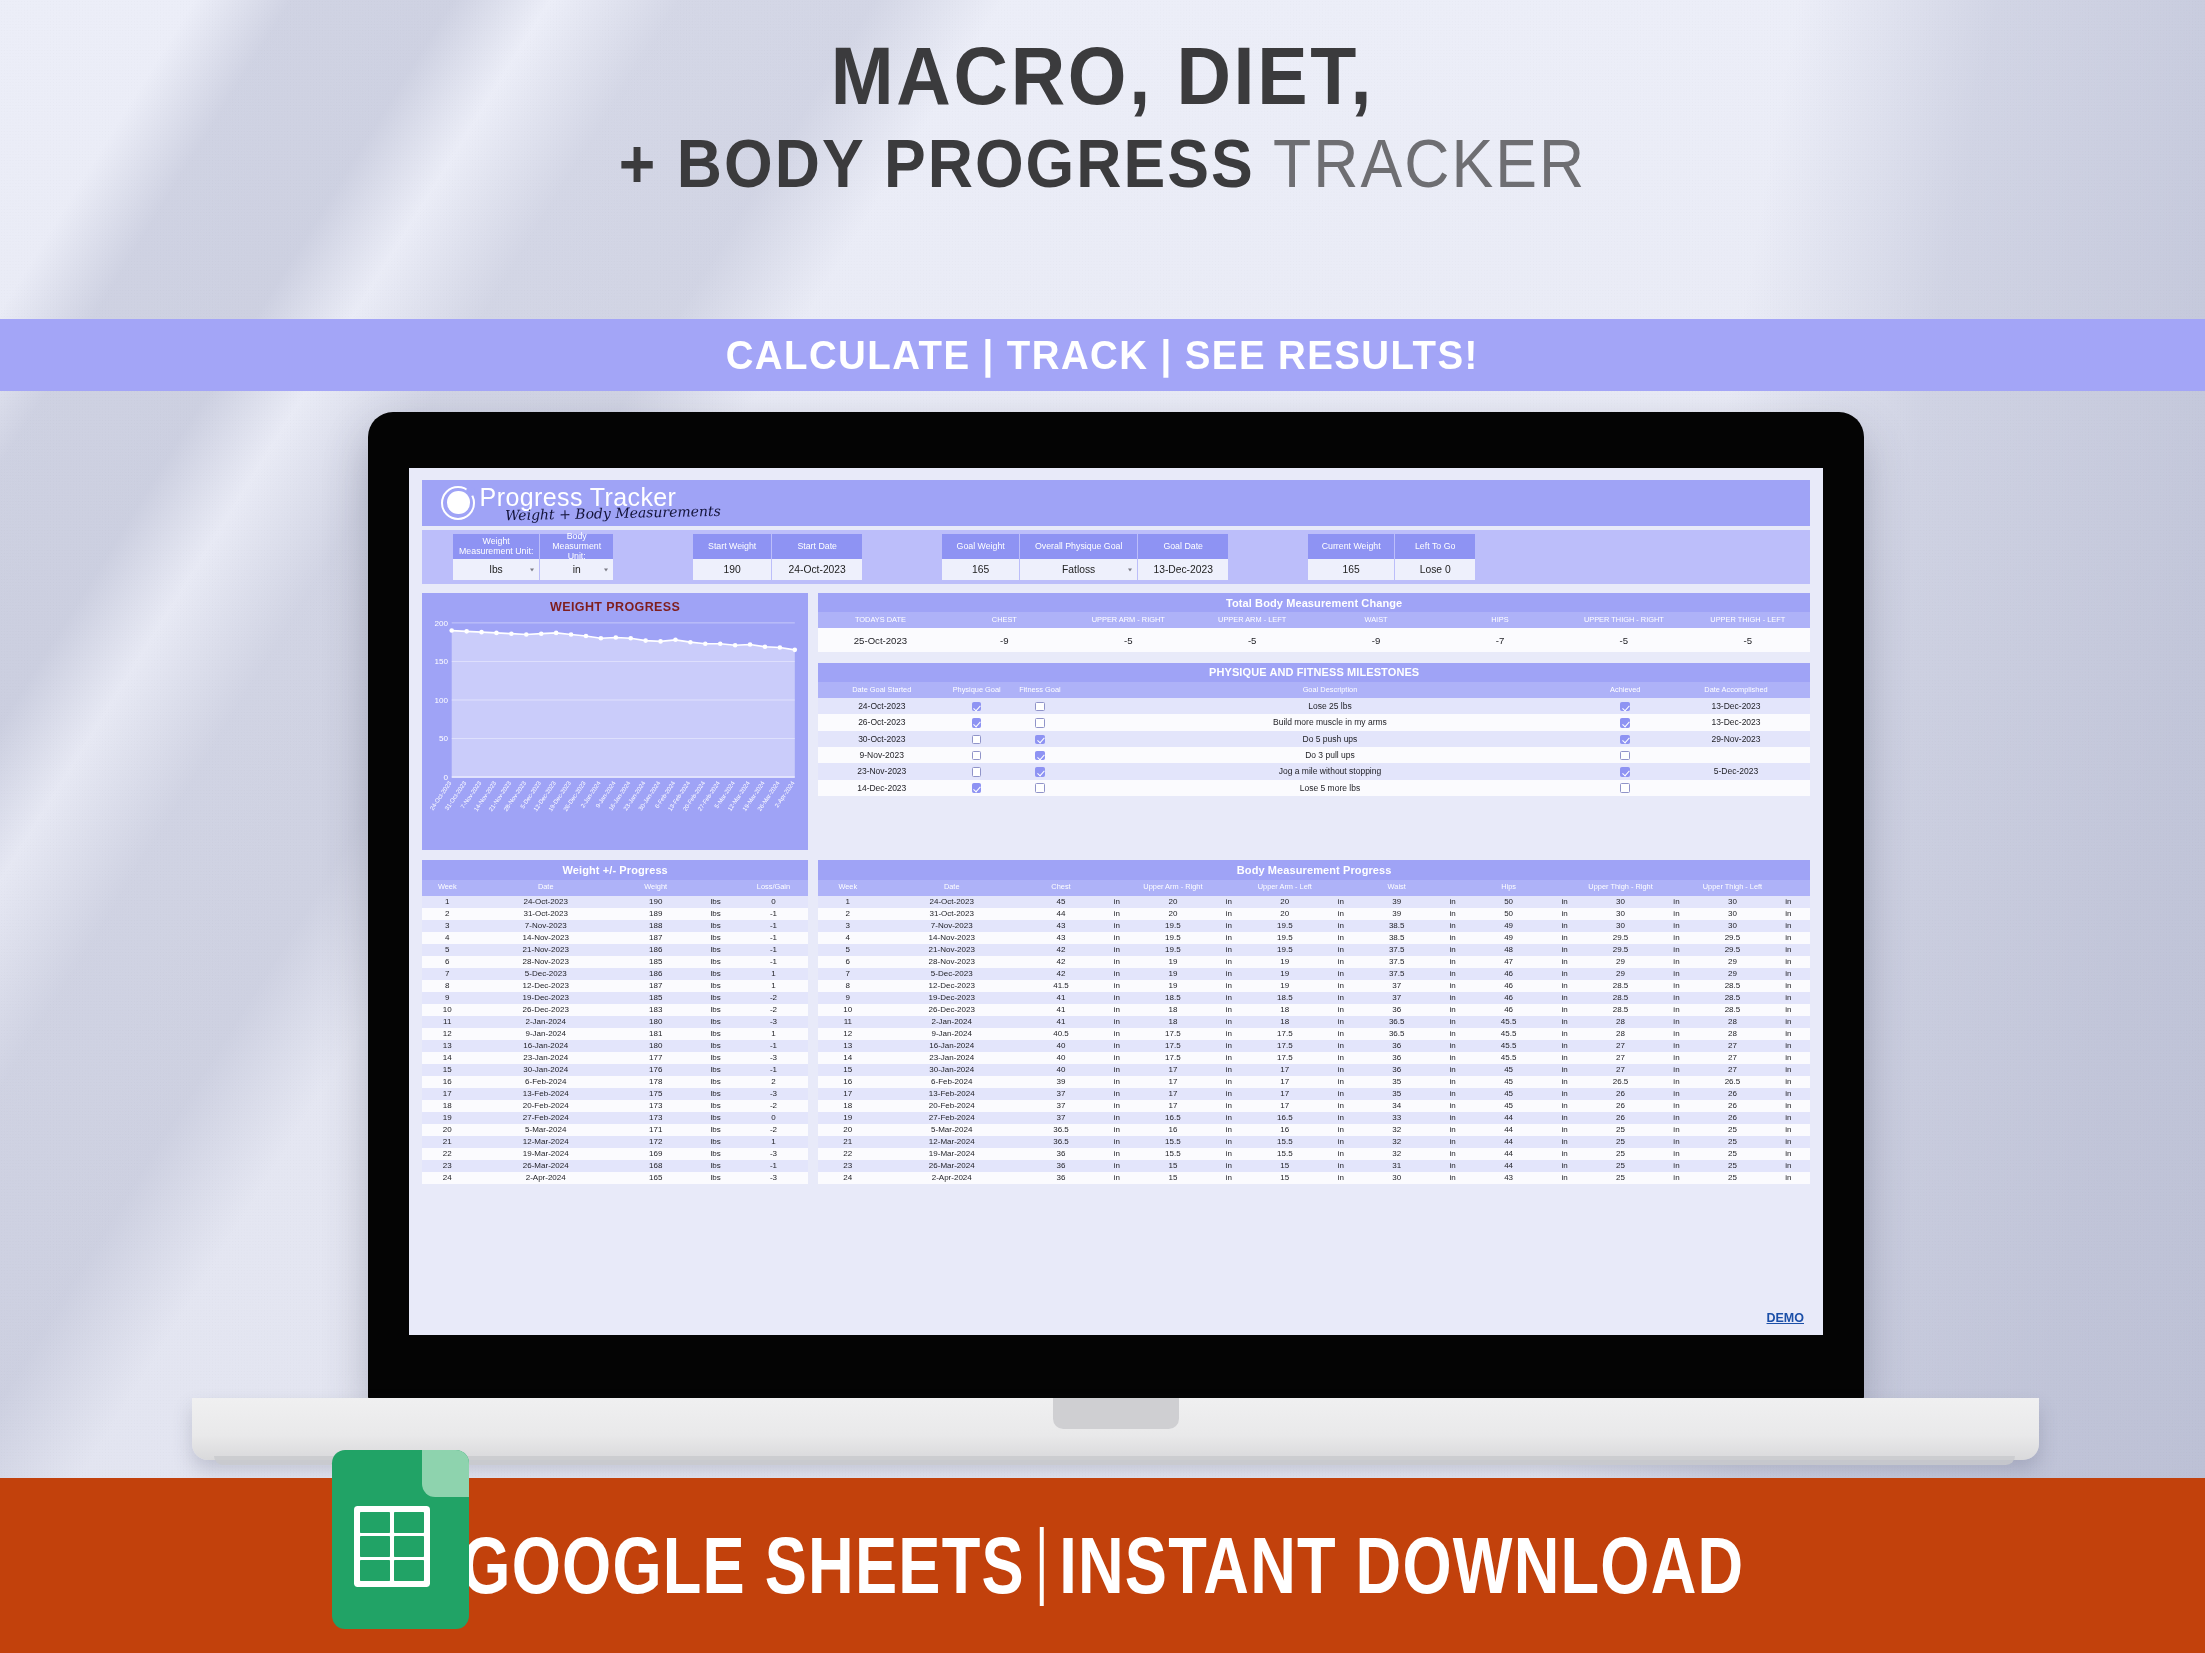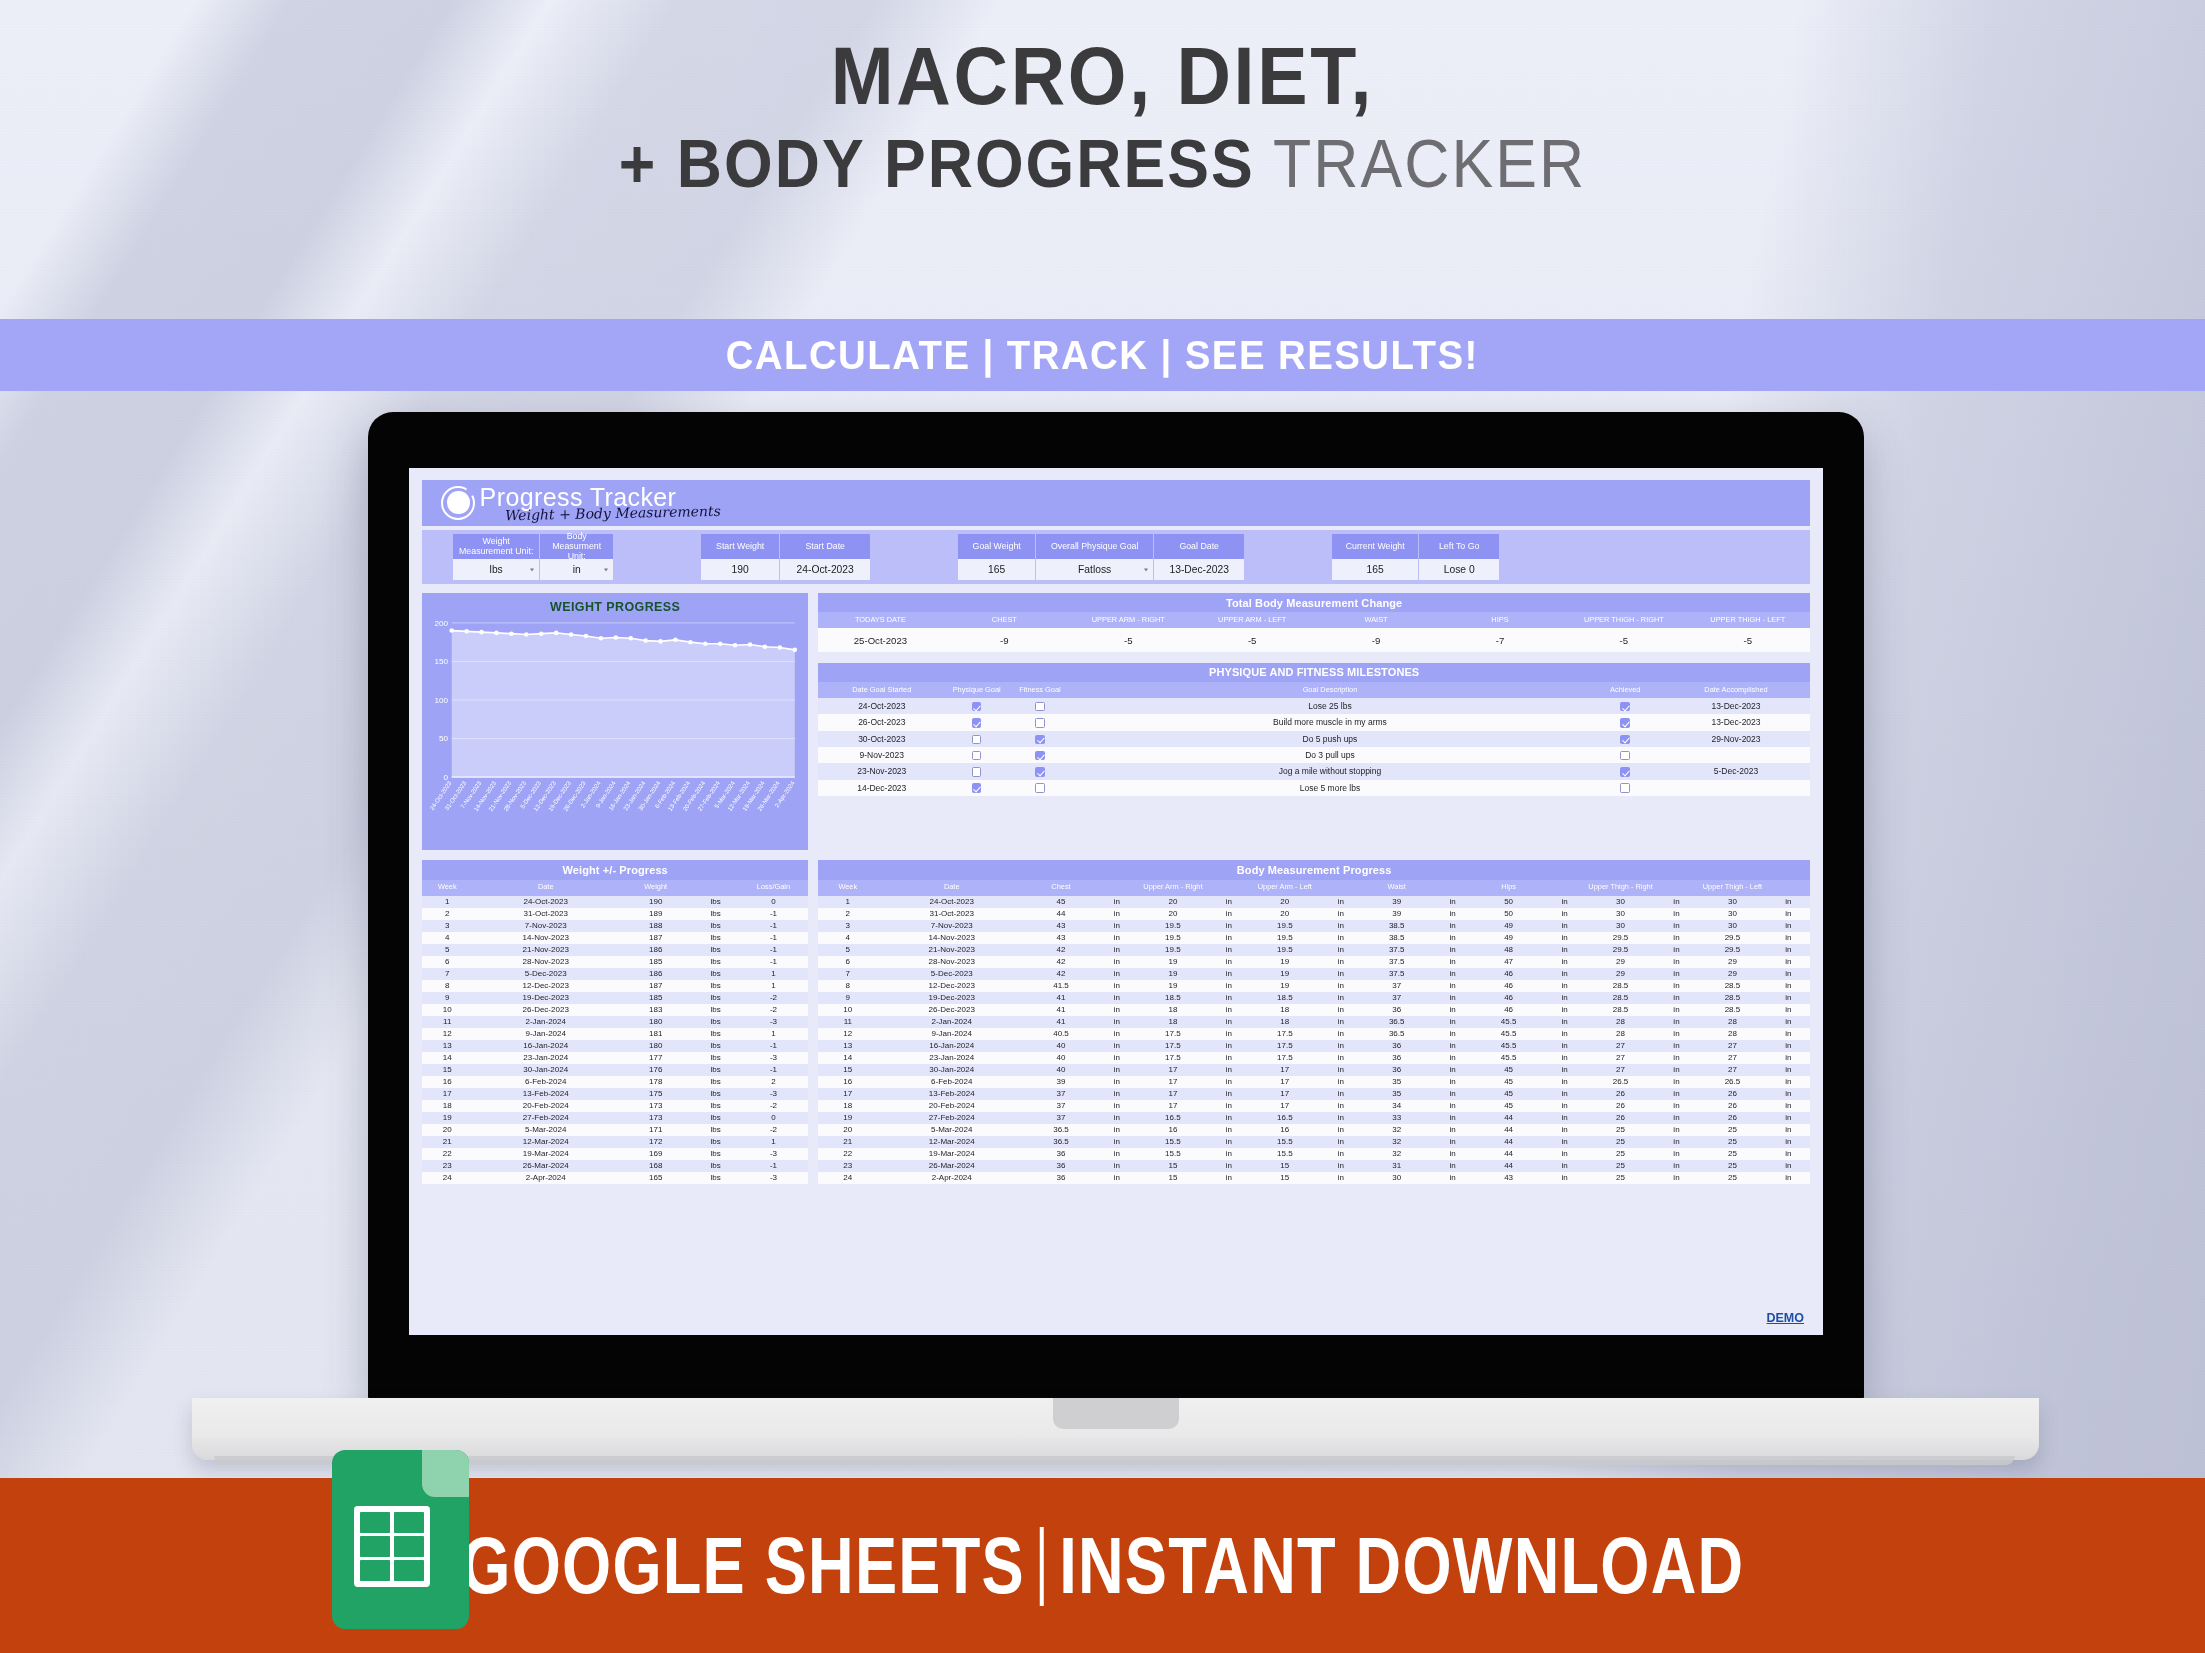--- a/index.html
+++ b/index.html
@@ -49,33 +49,33 @@
   .sheet{position:absolute;inset:0;background:#e8eaf9;padding:11.8px 13.2px 0 13.2px;}
 
   .titlebar{height:46px;background:#9fa3f6;display:flex;align-items:center;padding-left:19px;}
   .logo-circle{width:34px;height:34px;border-radius:50%;border:2.9px solid #ffffff;position:relative;flex:0 0 auto;}
   .logo-circle::after{content:"";position:absolute;left:3.7px;top:3.7px;right:3.7px;bottom:3.7px;border-radius:50%;background:#ffffff;}
   .logo-circle::before{content:"";position:absolute;right:-1.5px;top:-0.7px;width:8.8px;height:8.8px;background:#9fa3f6;border-radius:50%;}
   .brandwrap{margin-left:4.4px;line-height:1;}
   .brand{color:#ffffff;font-size:25px;font-weight:400;letter-spacing:0.4px;}
   .brandsub{color:#14143a;font-size:14px;font-style:italic;font-family:"DejaVu Serif",serif;margin-top:-4.4px;margin-left:25px;transform:rotate(-1.2deg);}
 
-  .controlbar{margin-top:4.4px;height:54px;background:#bcbefa;display:flex;align-items:center;gap:16px;}
+  .controlbar{margin-top:4.4px;height:54px;background:#bcbefa;display:flex;align-items:center;gap:8px;}
   .grp{display:flex;margin-left:31px;}
   .grp.g2{margin-left:71px;}
   .cell-col{display:flex;flex-direction:column;}
   .ch{background:#8e93f3;color:#fff;font-size:8.8px;text-align:center;padding:2.9px 4.4px;height:25px;display:flex;align-items:center;justify-content:center;line-height:1.1;border-right:0.7px solid #bcbefa;}
   .cv{background:#eef0fc;color:#222;font-size:10.3px;text-align:center;height:20.6px;display:flex;align-items:center;justify-content:center;position:relative;border-right:0.7px solid #bcbefa;}
   .cv .caret{position:absolute;right:5.1px;top:50%;transform:translateY(-50%);width:0;height:0;border-left:2.9px solid transparent;border-right:2.9px solid transparent;border-top:3.7px solid #7b7b85;}
 
   .midrow{display:flex;margin-top:8.8px;gap:10.3px;height:257px;}
 
   
   .chartbox{width:386px;background:#9fa3f6;position:relative;padding:7.4px 5.9px 4.4px 5.9px;}
-  .charttitle{color:#14532d;font-size:12.5px;font-weight:700;text-align:center;letter-spacing:0.4px;margin-bottom:2.9px;}
+  .charttitle{color:#7f1d1d;font-size:12.5px;font-weight:700;text-align:center;letter-spacing:0.4px;margin-bottom:2.9px;}
   .plot{position:relative;width:100%;height:213px;}
   .plot svg{display:block;width:100%;height:100%;}
 
   
   .rightcol{flex:1;display:flex;flex-direction:column;gap:10.3px;}
   .panel{background:#e8eaf9;}
   .panelhead{background:#9fa3f6;color:#fff;font-size:11px;font-weight:700;text-align:center;padding:3.7px 0;letter-spacing:0.1px;}
   table{border-collapse:collapse;width:100%;table-layout:fixed;}
   th{background:#aeb2f8;color:#fff;font-weight:400;font-size:7.4px;padding:3.7px 1.5px;text-align:center;line-height:1.15;}
   td{font-size:8px;color:#1d1d22;text-align:center;padding:2.2px 1.5px;background:#fbfbfe;}

